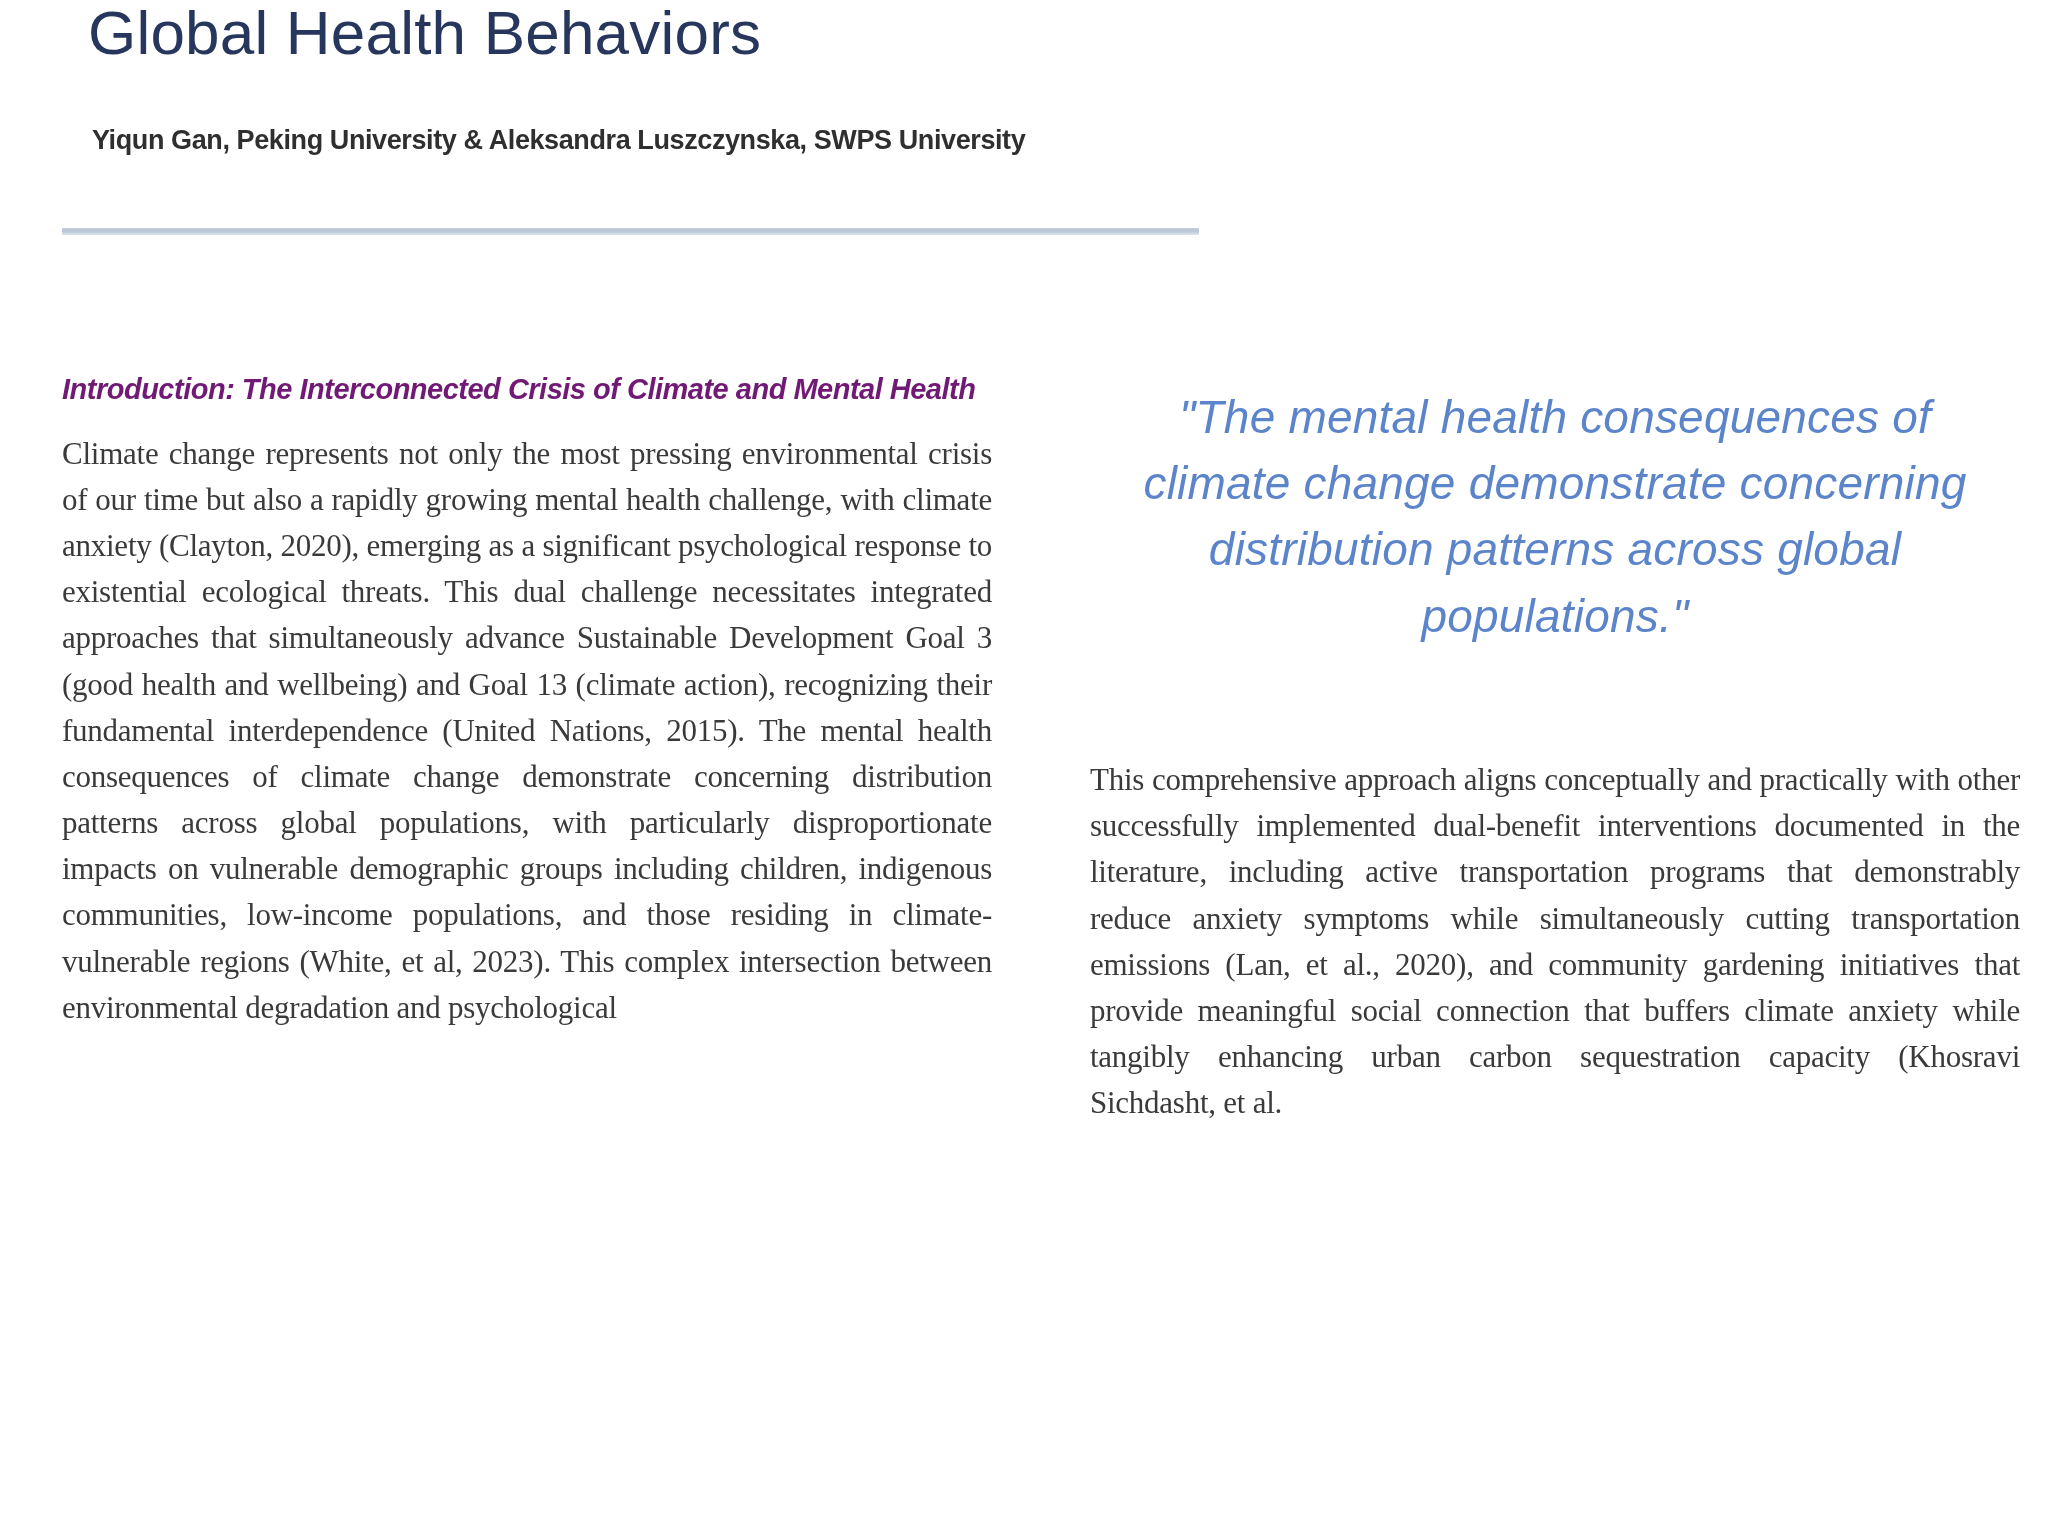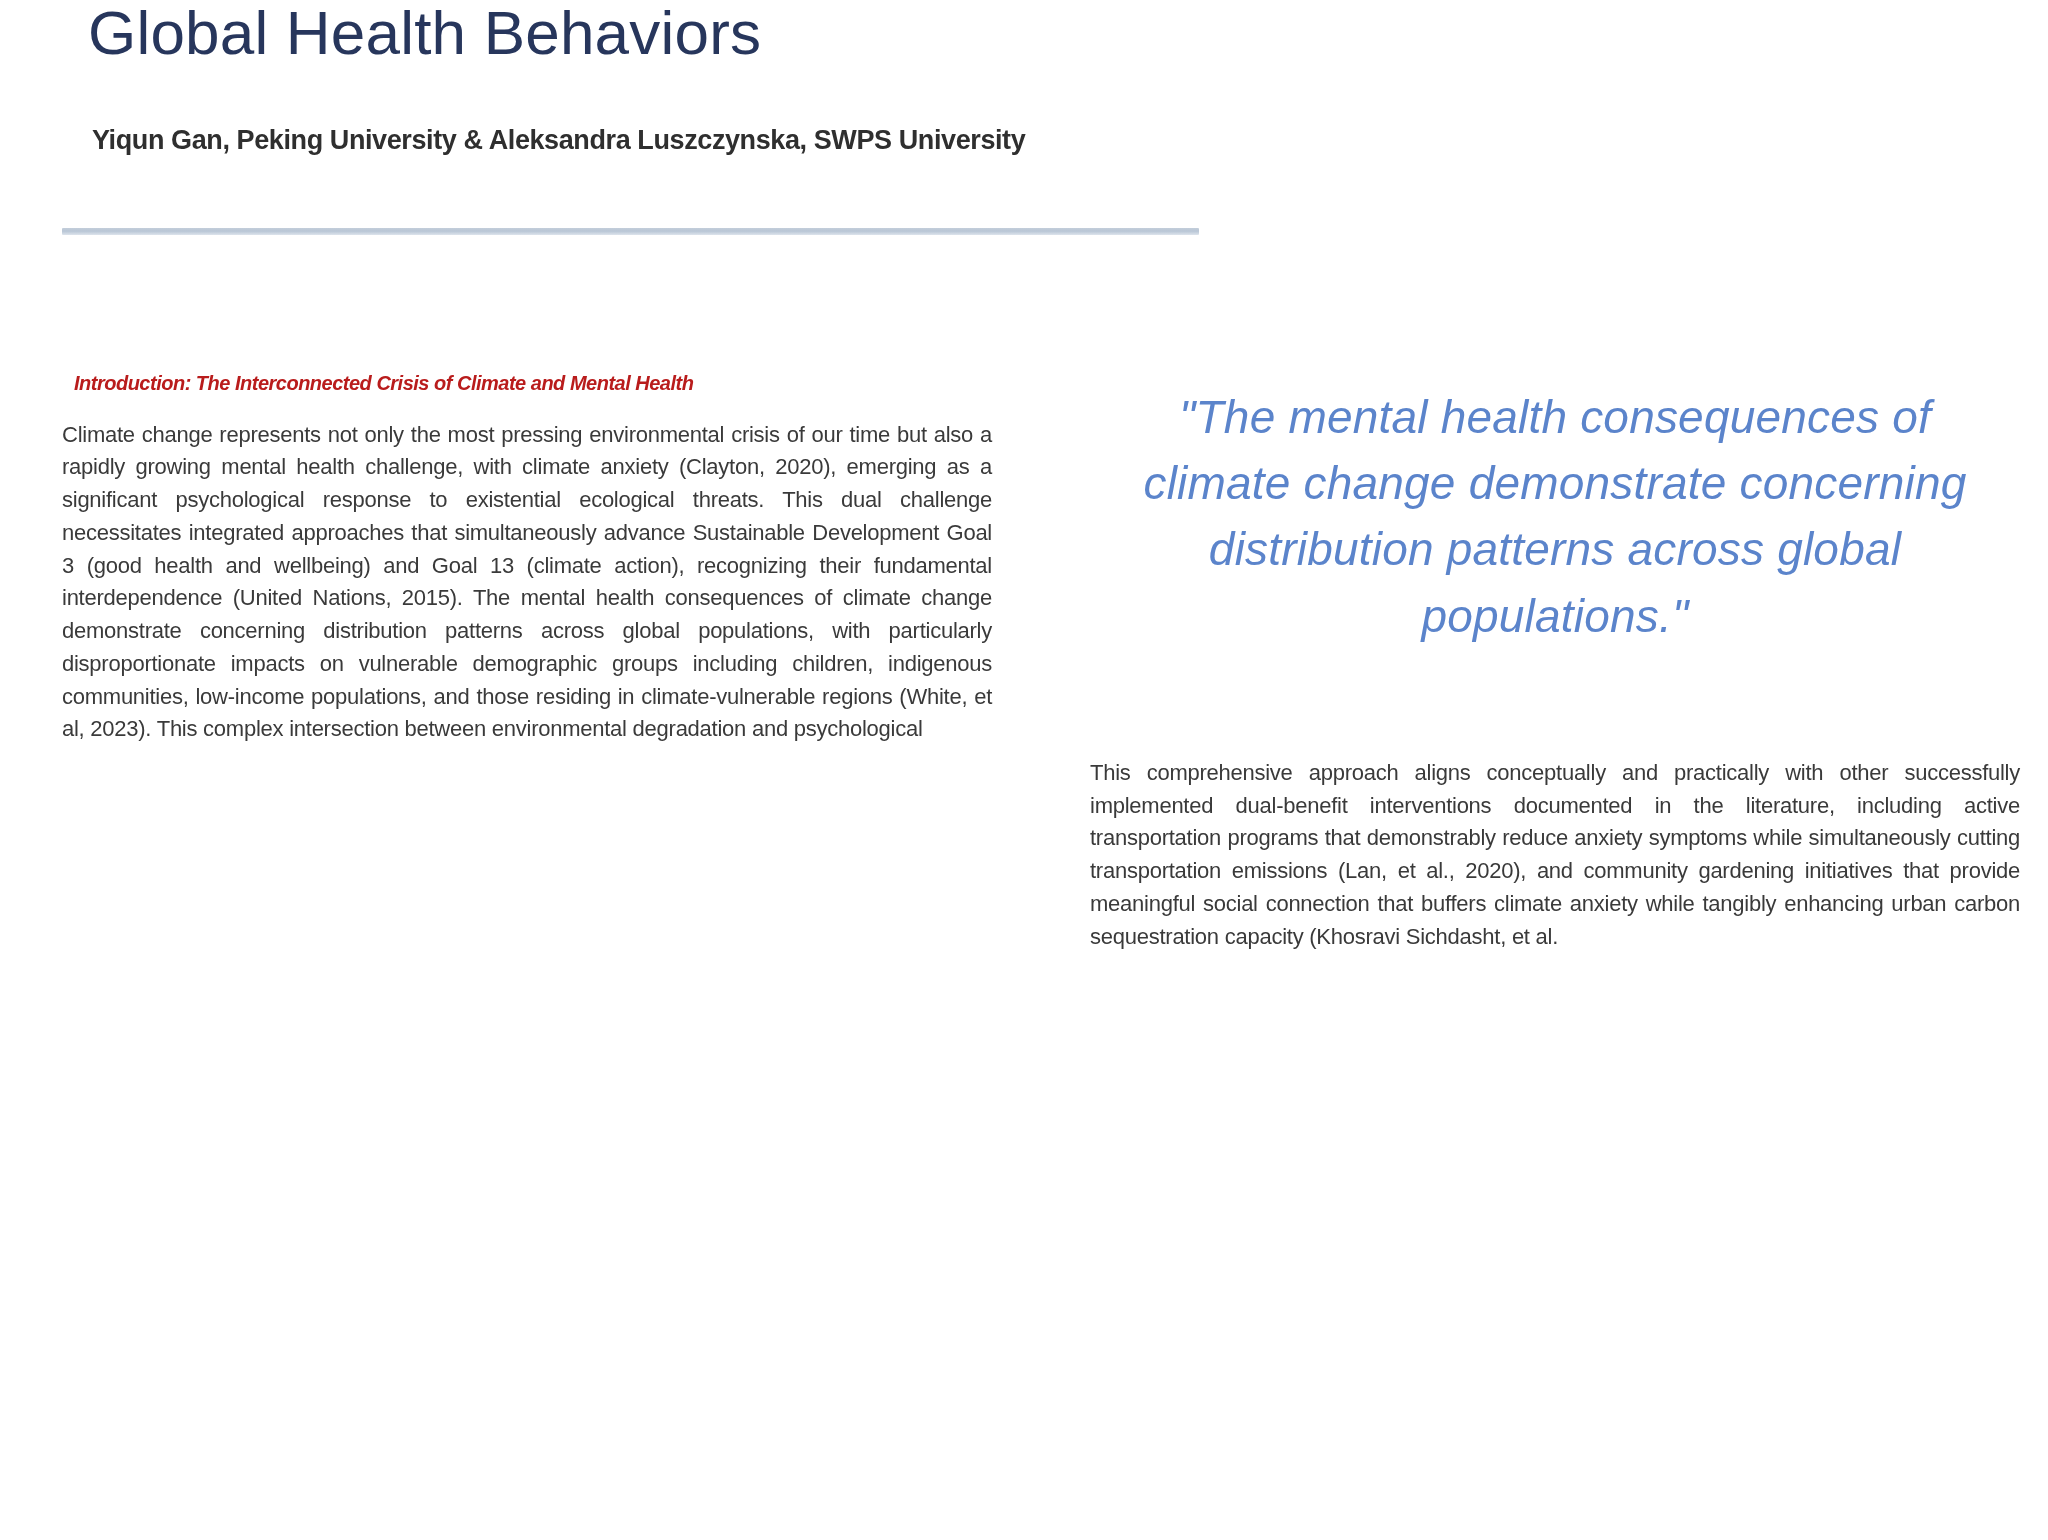--- a/index.html
+++ b/index.html
@@ -76,37 +76,38 @@
   .col-left {
     left: 62px;
     width: 930px;
   }
   .col-right {
     left: 1090px;
     width: 930px;
   }
 
   .section-heading {
-    font-size: 20px;
+    font-size: 29px;
     line-height: 1.33;
     font-weight: 700;
     font-style: italic;
-    color: #b91c1c;
+    color: #701a75;
     letter-spacing: -0.5px;
-    margin: 0 0 22px 12px;
+    margin: 0 0 22px 0;
   }
 
   .body-text {
-    font-size: 22px;
+    font-size: 31px;
     line-height: 1.49;
     color: #3a3a3a;
     text-align: justify;
     text-justify: inter-word;
     margin: 0;
     letter-spacing: -0.25px;
+    font-family: Liberation Serif, serif;
   }
 
   
   .pullquote {
     font-size: 46px;
     line-height: 1.44;
     font-style: italic;
     font-weight: 400;
     color: #5b84cb;
     text-align: center;

